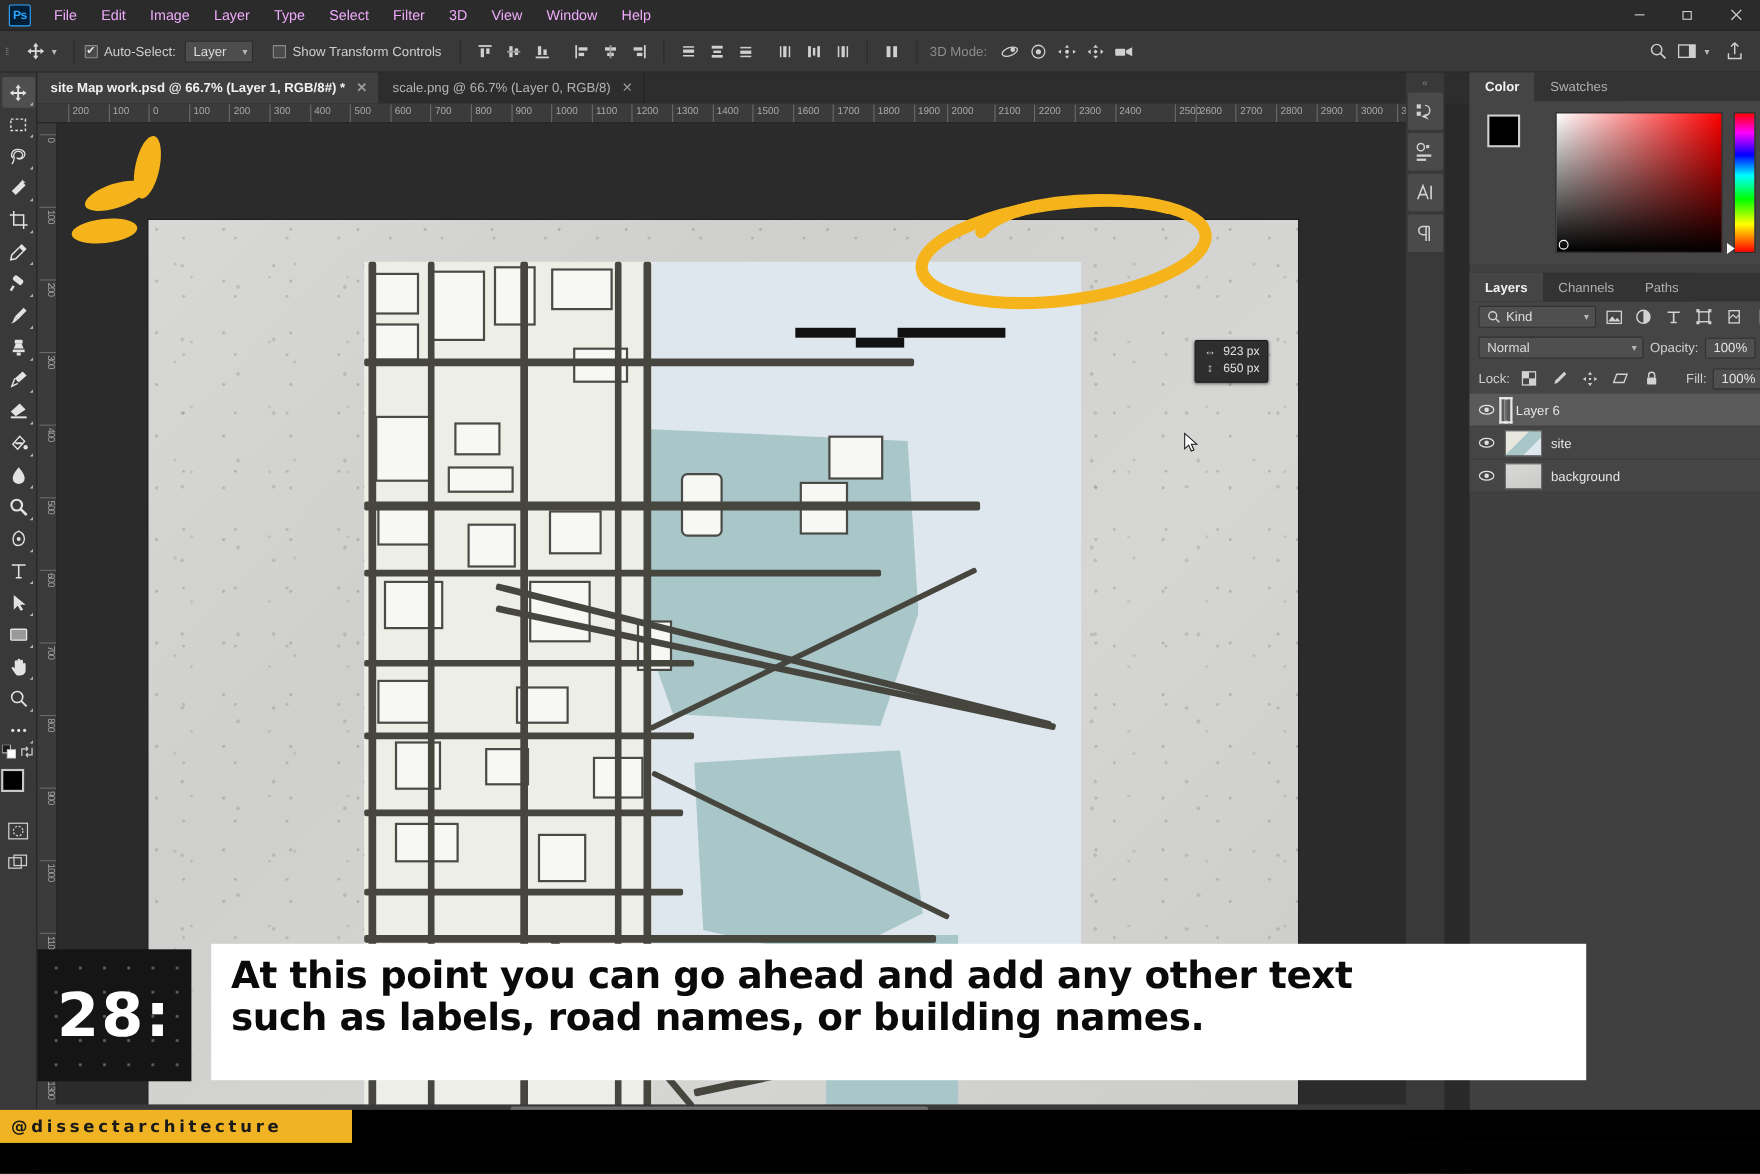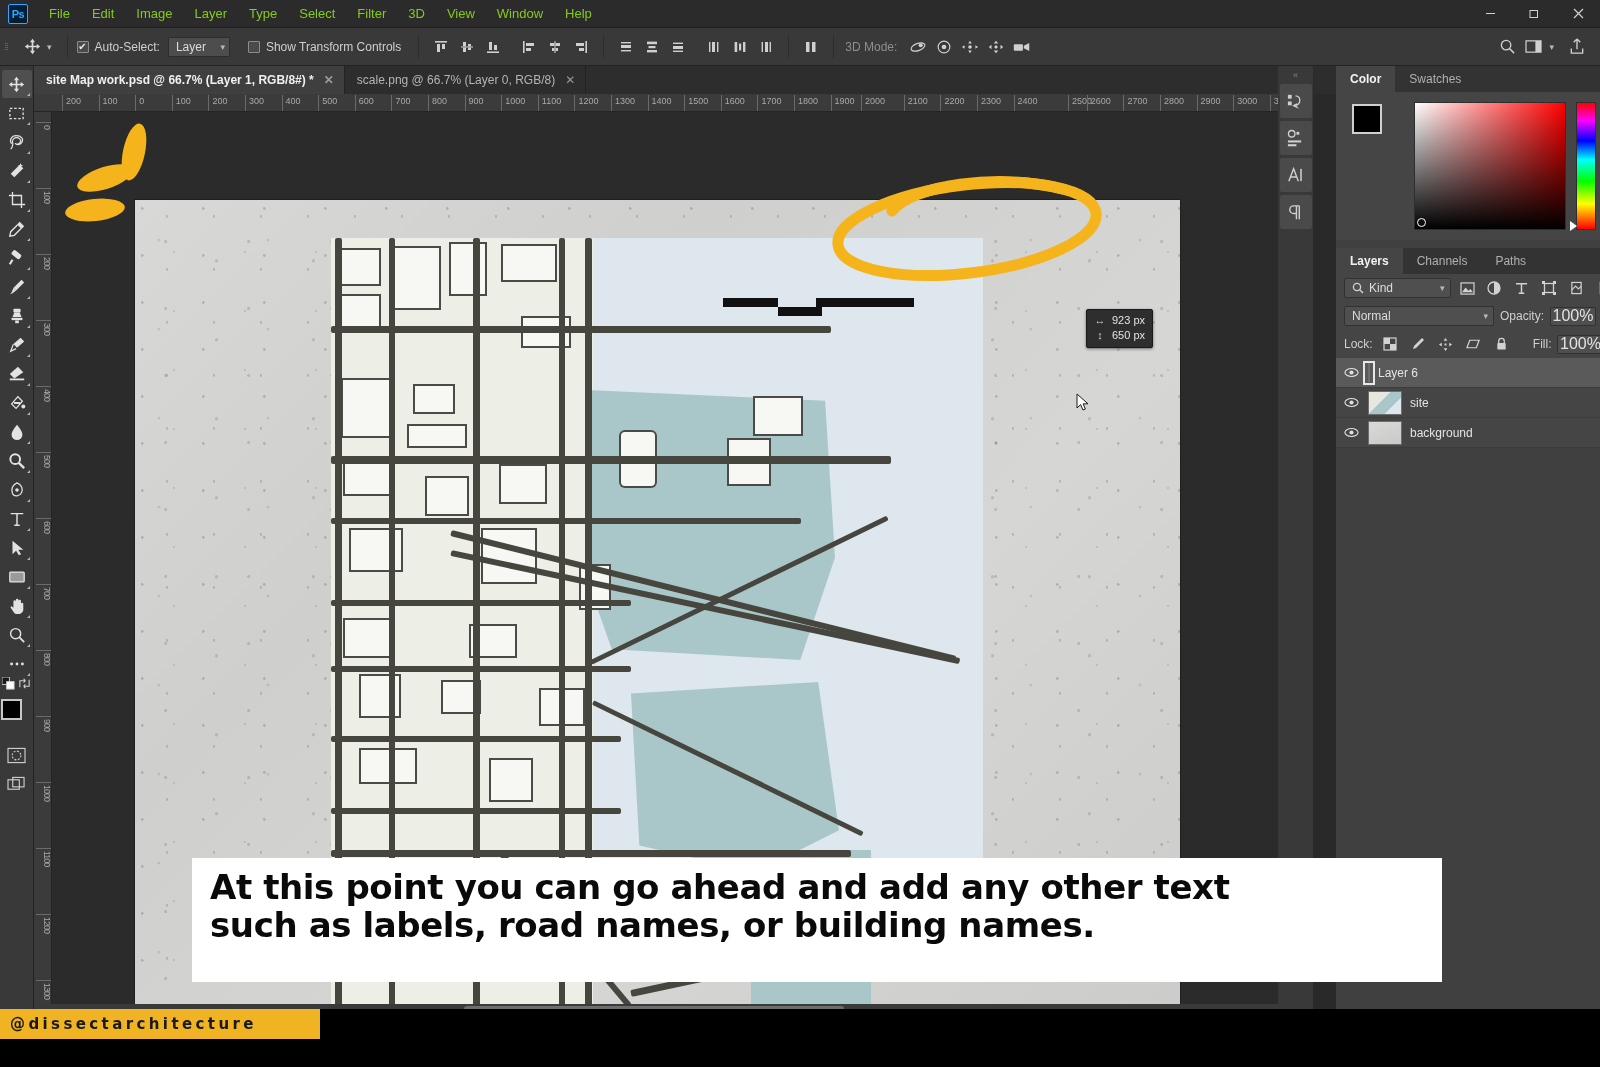--- a/index.html
+++ b/index.html
@@ -17,21 +17,21 @@
     background: #2b2b2b; display: flex; align-items: center;
     border-bottom: 1px solid #1e1e1e;
   }
   .ps-logo {
     width: 20px; height: 20px; margin: 0 10px 0 8px; border-radius: 2px;
     background: #001e36; border: 1px solid #31a8ff; color: #31a8ff;
     font-size: 11px; font-weight: bold; line-height: 18px; text-align: center;
     letter-spacing: -.5px;
   }
   .menubar .mi {
-    color: #84cc16; font-size: 13px; padding: 4px 11px; white-space: nowrap;
+    color: #f0abfc; font-size: 13px; padding: 4px 11px; white-space: nowrap;
   }
   .wbtns { margin-left: auto; display: flex; align-items: center; }
   .wbtn { width: 44px; height: 27px; display: flex; align-items: center; justify-content: center;
           color: #d0d0d0; font-size: 13px; }
 
   
   .optionsbar {
     position: absolute; left: 0; top: 28px; width: 1600px; height: 38px;
     background: #393939; display: flex; align-items: center;
     border-bottom: 1px solid #232323; color: #cfcfcf; font-size: 12px;
@@ -235,21 +235,21 @@
   }
   .fico { width: 22px; height: 20px; display: flex; align-items: center; justify-content: center; color: #d2d2d2; }
   .blend-select {
     background: #4f4f4f; border: 1px solid #313131; height: 20px; width: 150px;
     display: flex; align-items: center; justify-content: space-between;
     padding: 0 5px 0 7px; color: #dcdcdc; font-size: 12px; border-radius: 2px;
   }
   .lbl { color: #cfcfcf; font-size: 12px; }
   .numbox {
     background: #4f4f4f; border: 1px solid #313131; height: 19px; width: 46px;
-    color: #e2e2e2; font-size: 16px; display: flex; align-items: center; justify-content: center;
+    color: #e2e2e2; font-size: 12px; display: flex; align-items: center; justify-content: center;
     border-radius: 2px;
   }
   .spin { color: #bdbdbd; font-size: 9px; }
   .layer-row {
     display: flex; align-items: center; height: 30px; padding: 0 8px 0 6px;
     border-bottom: 1px solid #3c3c3c; gap: 8px;
   }
   .layer-row.sel { background: #5a5a5a; }
   .eye { width: 18px; display: flex; align-items: center; justify-content: center; color: #ddd; }
   .thumb-box {
@@ -1081,20 +1081,23 @@
         <svg width="13" height="14" viewBox="0 0 13 14">
             <path d="M1.5 3 H11.5 L10.6 13 H2.4 Z M4.5 3 V1.2 H8.5 V3" fill="none" stroke="#cbcbcb" stroke-width="1.3"></path>
           </svg>
       </span>
     </div>
   </div>
 
   <div class="bottom-black2"></div>
   <div class="bottom-black"></div>
 
+  <div class="counter">
+    <span class="num">28:</span>
+  </div>
 
   <div class="caption">
     <p>At this point you can go ahead and add any other text</p>
     <p>such as labels, road names, or building names.</p>
   </div>
 
   <div class="watermark">
     <span>@dissectarchitecture</span>
   </div>
 

